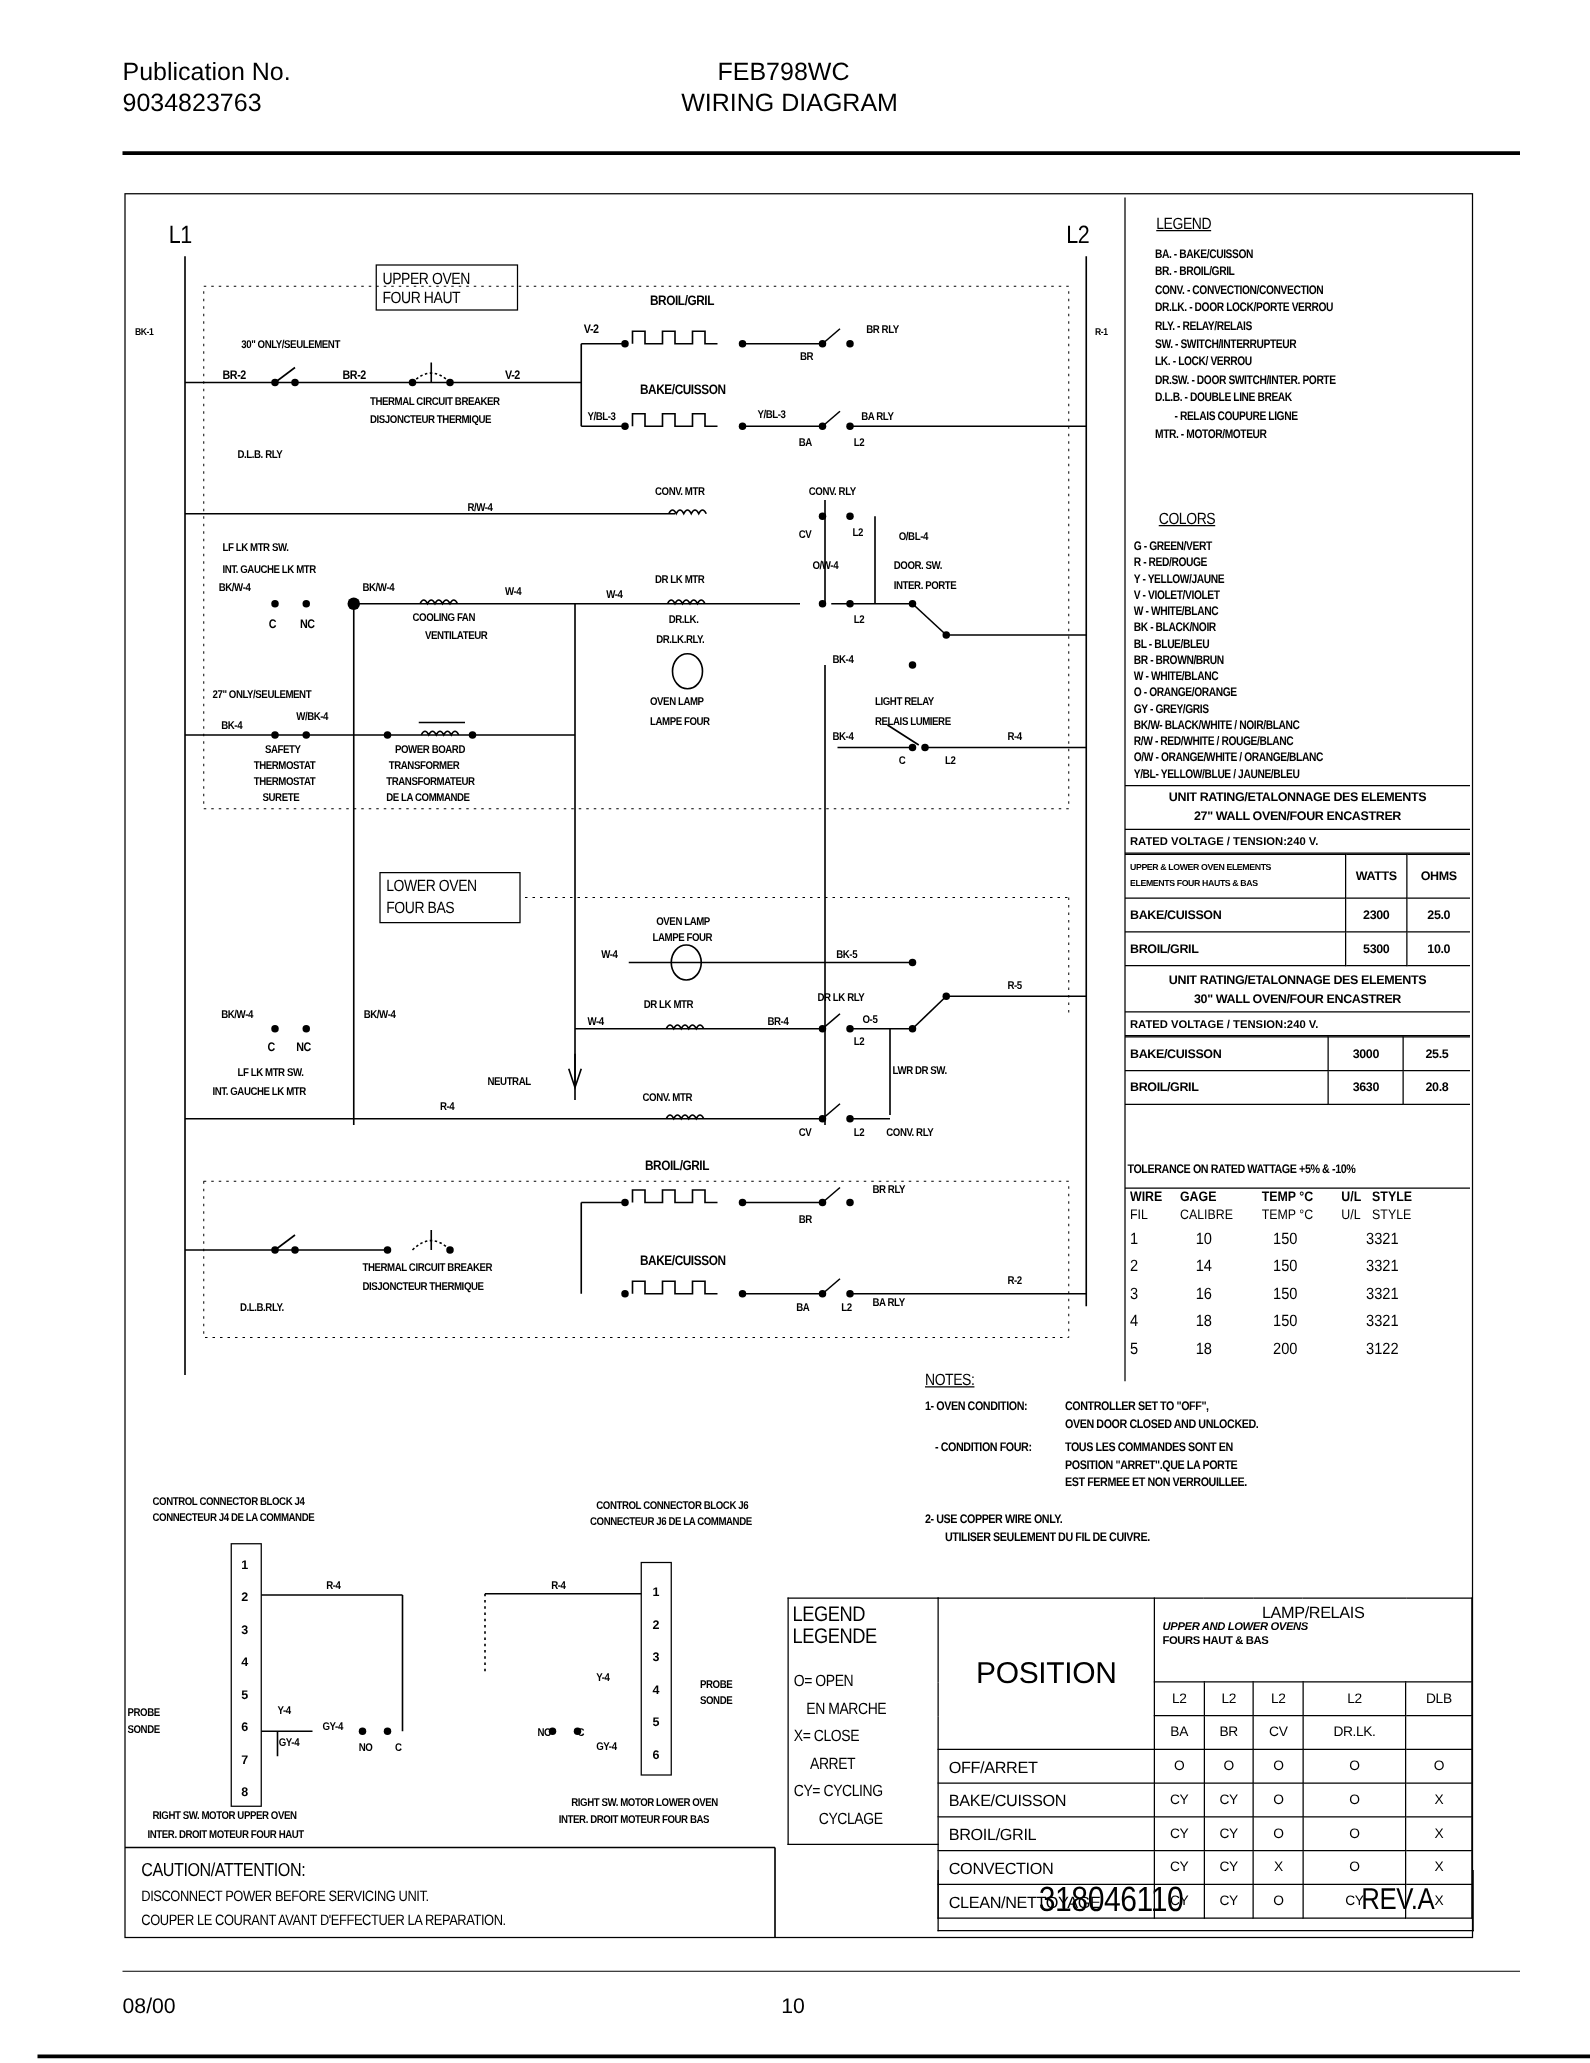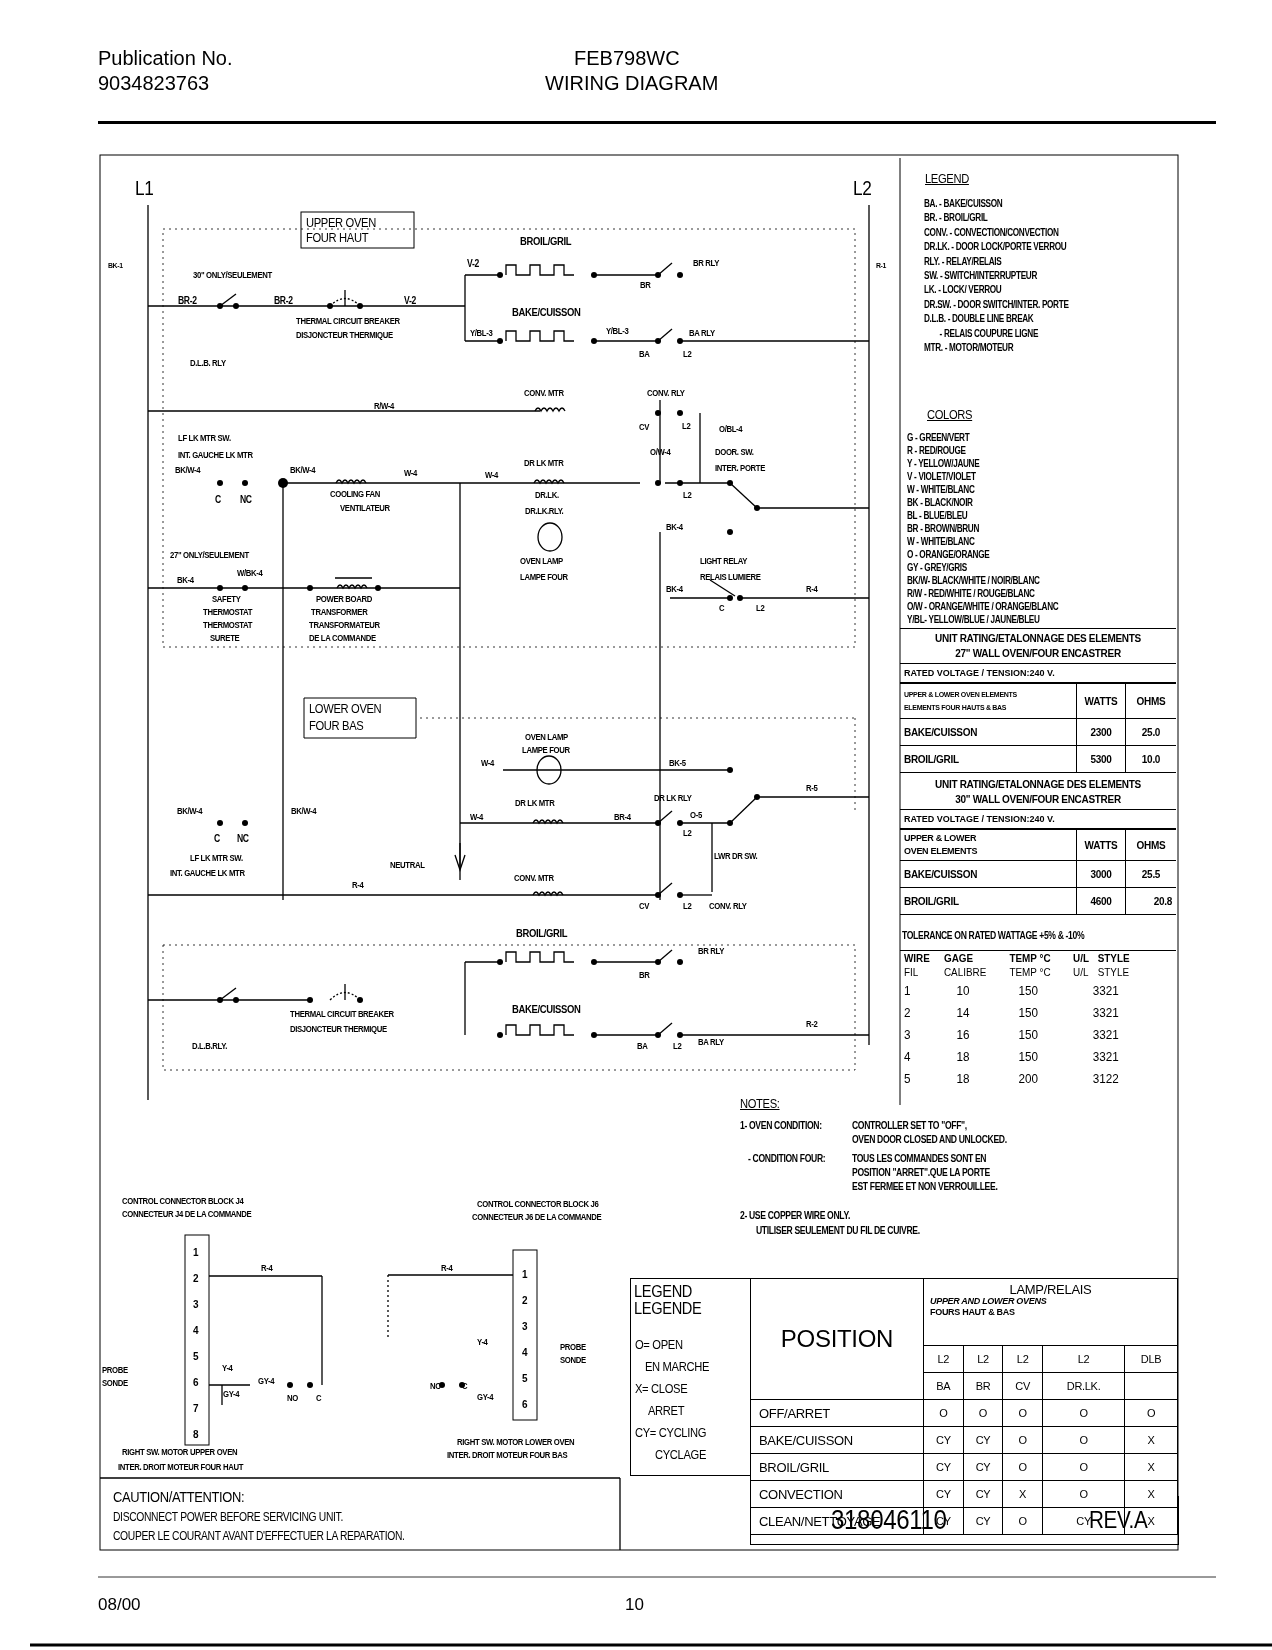--- a/index.html
+++ b/index.html
@@ -365,37 +365,29 @@
 </div>
 
 <div class="abs" style="left:900px;top:775px;width:276px;">
   <div style="border-bottom:1px solid #000;text-align:center;font-size:10px;font-weight:bold;line-height:15px;padding:2px 0;letter-spacing:-0.3px;">
     <div>UNIT RATING/ETALONNAGE DES ELEMENTS</div>
     <div>30" WALL OVEN/FOUR ENCASTRER</div>
   </div>
   <div style="font-size:9px;font-weight:bold;padding:4px 4px;border-bottom:1px solid #000;">RATED VOLTAGE / TENSION:240 V.</div>
   <table class="rt" style="width:276px;">
     <tbody>
-        <tr>
-      <td style="border-left:none;font-size:9px;line-height:13px;height:30px;">
-            <div>UPPER &amp; LOWER</div>
-            <div>OVEN ELEMENTS</div>
-          </td>
-      <td style="text-align:center;width:40px;">WATTS</td>
-      <td style="text-align:center;width:42px;border-right:none;">OHMS</td>
-    </tr>
     <tr>
       <td style="border-left:none;">BAKE/CUISSON</td>
       <td style="text-align:center;">3000</td>
       <td style="text-align:center;border-right:none;">25.5</td>
     </tr>
     <tr>
       <td style="border-left:none;">BROIL/GRIL</td>
-      <td style="text-align:center;">4600</td>
-      <td style="text-align:right;border-right:none;">20.8</td>
+      <td style="text-align:center;">3630</td>
+      <td style="text-align:center;border-right:none;">20.8</td>
     </tr>
   </tbody>
     </table>
 </div>
 
 <div class="t" style="left:902px;top:930px;font-size:10px;">TOLERANCE ON RATED WATTAGE +5% &amp; -10%</div>
 
 <div class="abs" style="left:900px;top:950px;width:276px;height:155px;border-top:1px solid #000;">
   <table class="wt" style="width:270px;margin-left:4px;transform:scaleX(0.9);transform-origin:left top;">
     <tbody>

